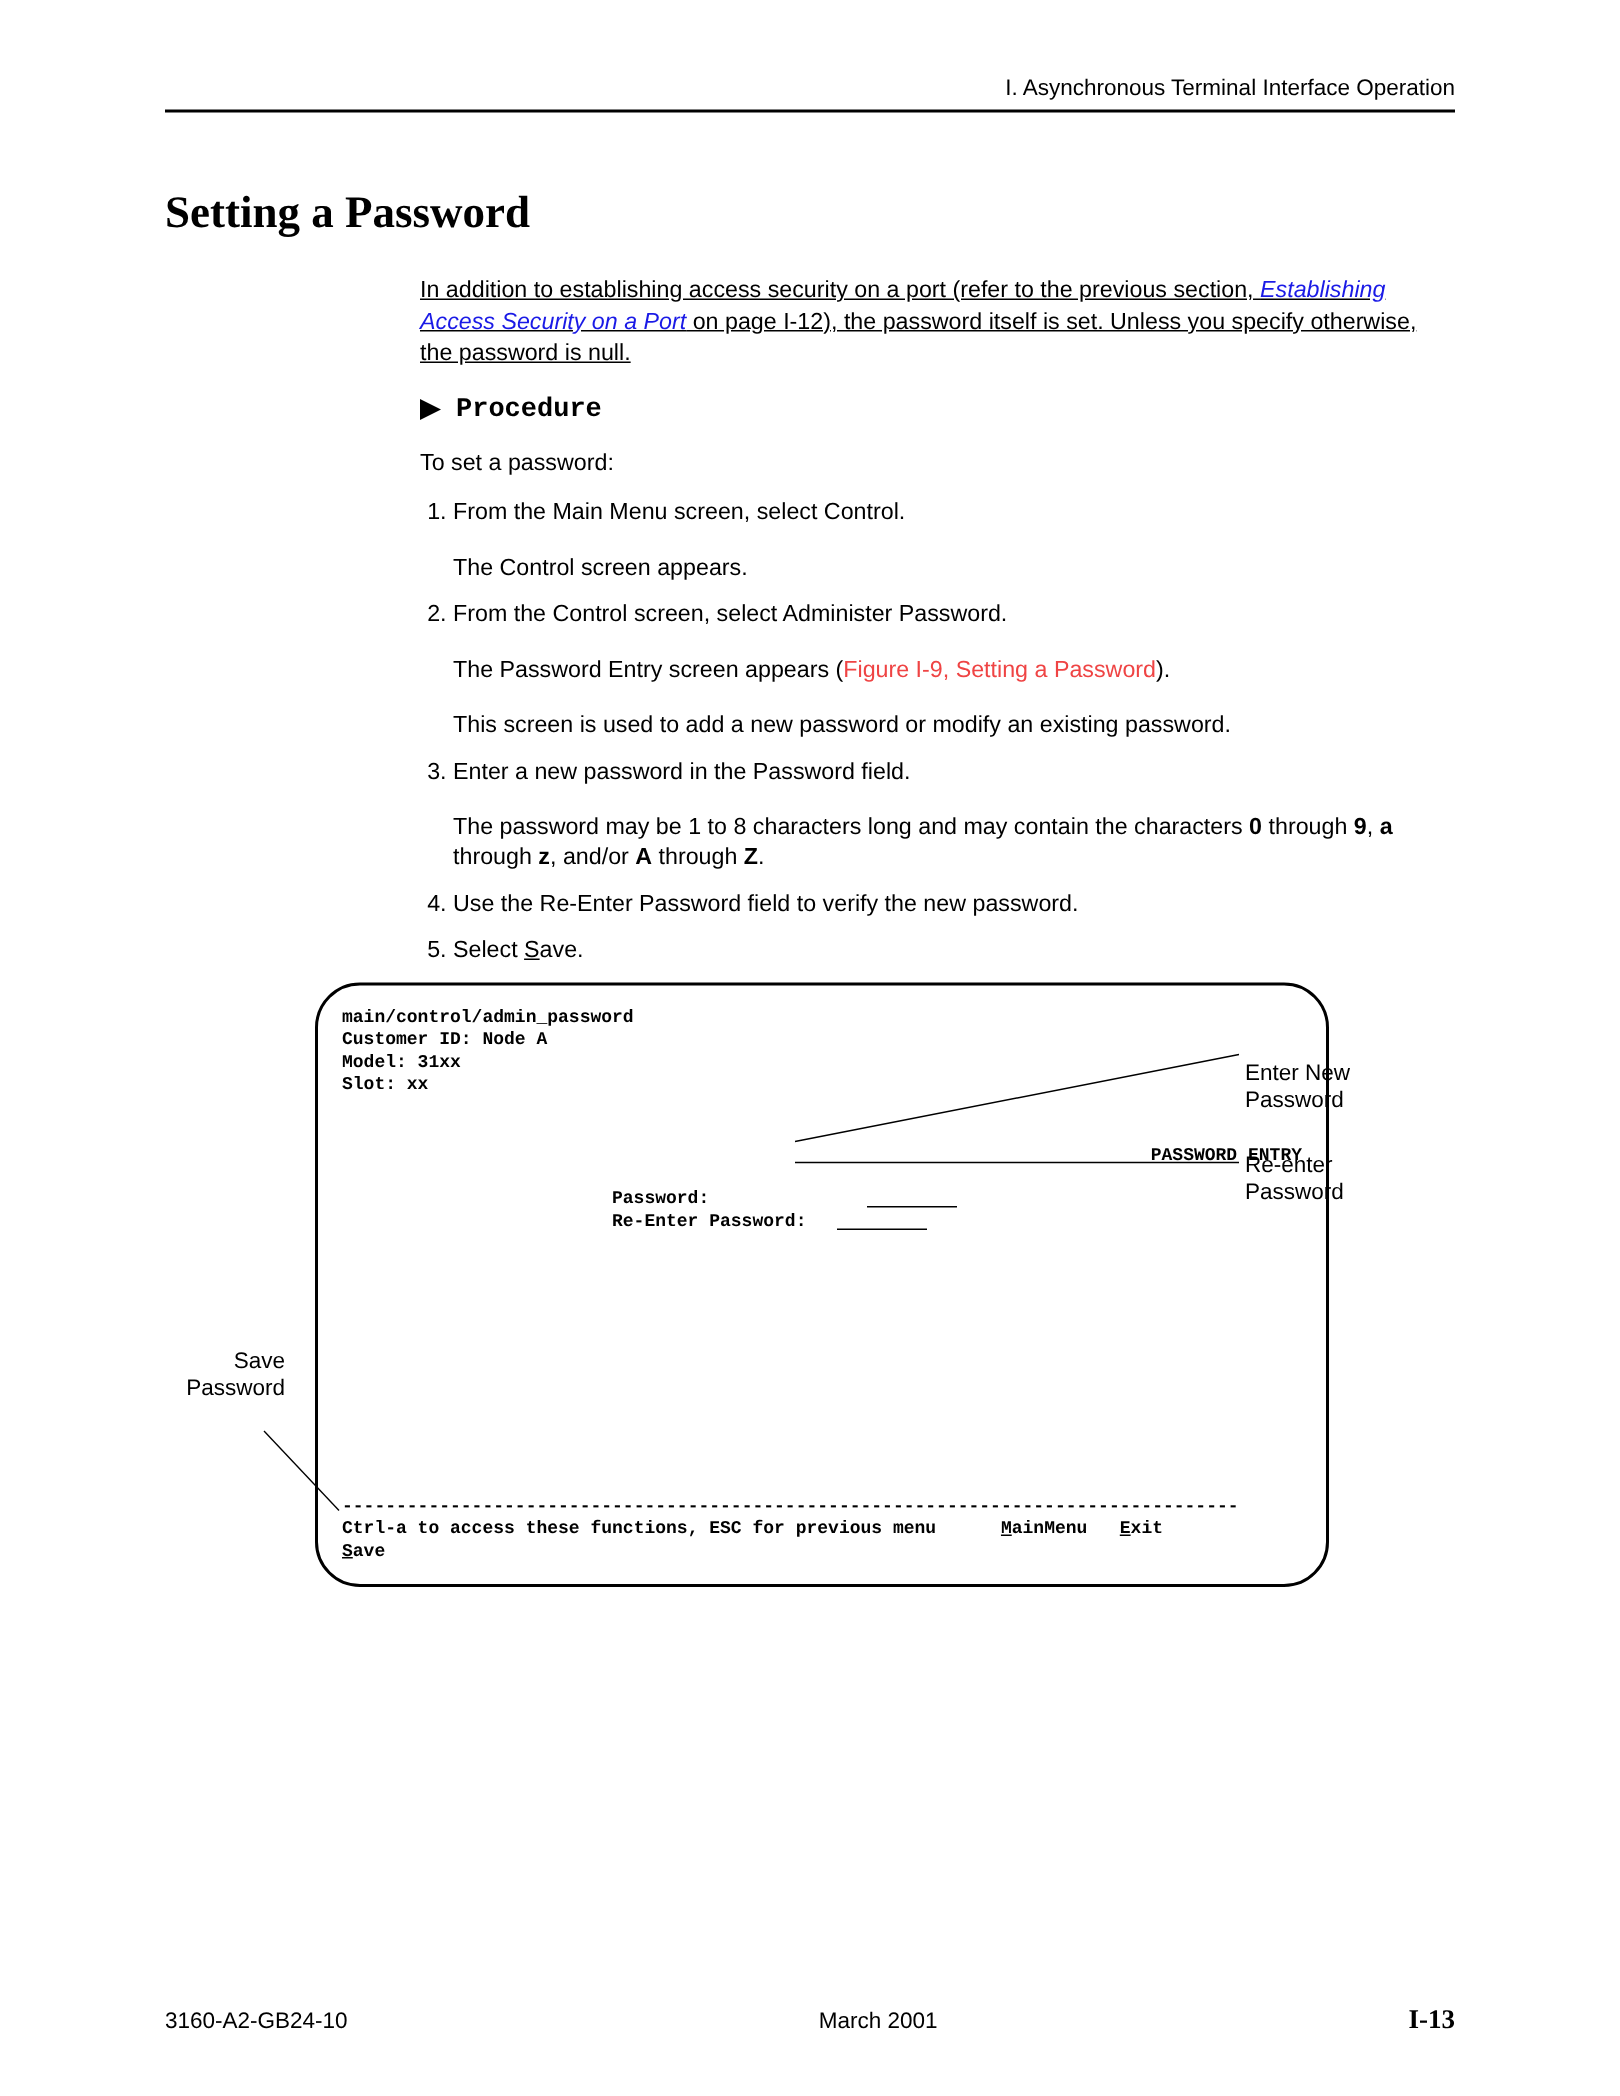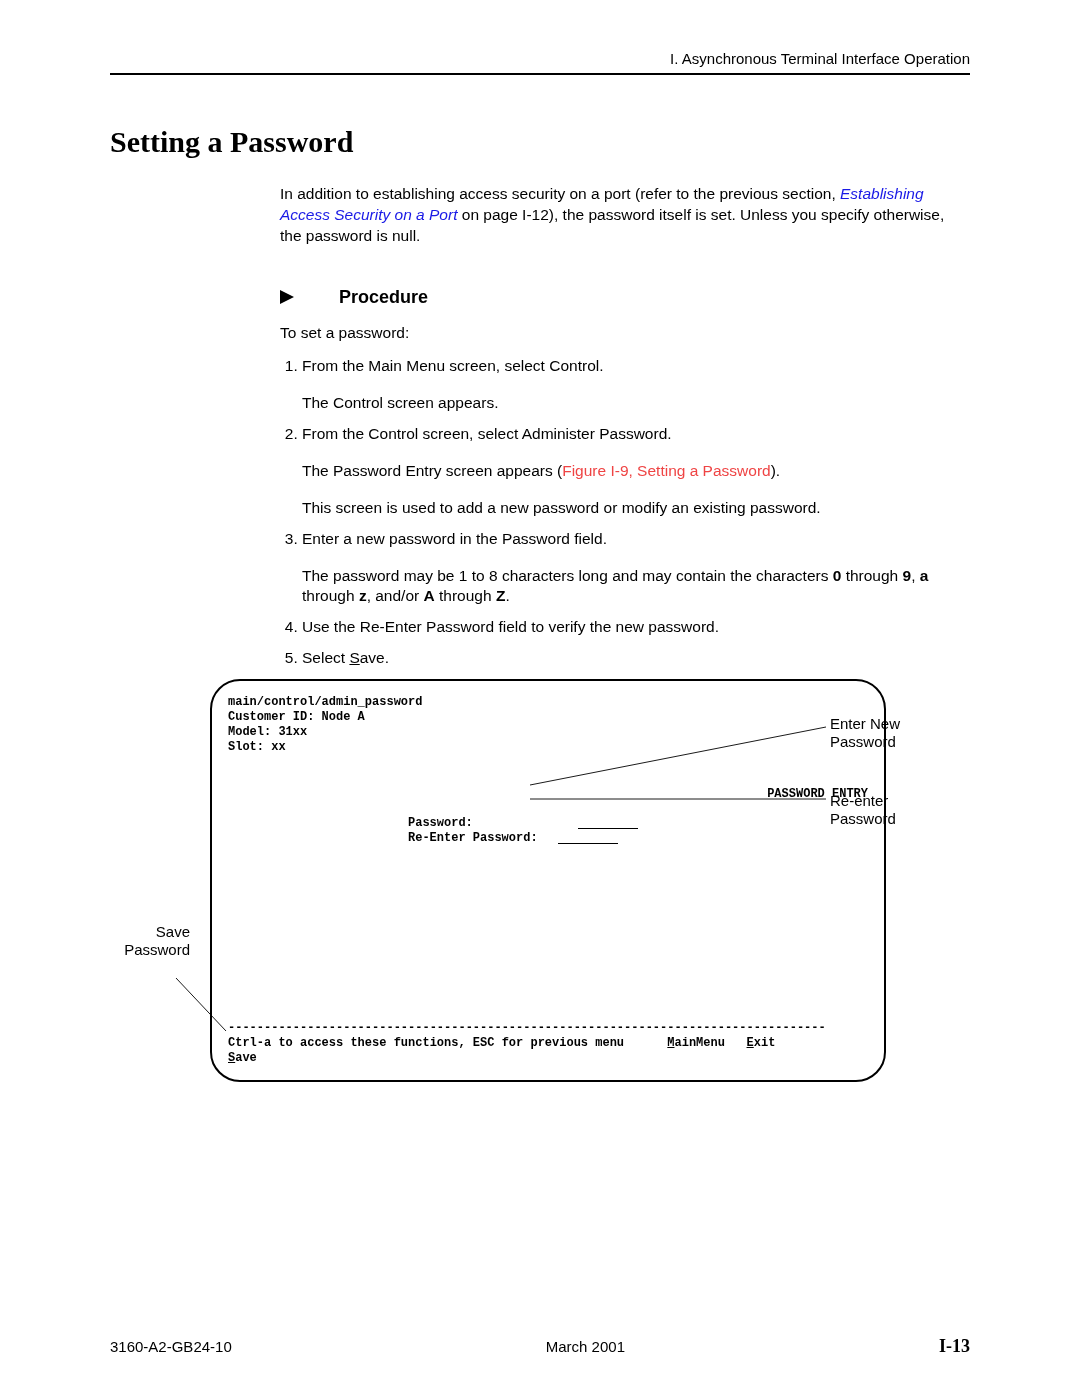--- a/index.html
+++ b/index.html
@@ -30,40 +30,40 @@
     font-weight: bold;
     margin-bottom: 25px;
   }
   .body-col {
     margin-left: 170px;
     margin-right: 0;
     font-size: 15.5px;
     line-height: 1.35;
   }
   .intro-para {
-    margin-bottom: 38px;
+    margin-bottom: 14px;
+    text-decoration: underline;
   }
   .link-text {
     color: #1a1ae6;
     font-style: italic;
   }
   .link-text-plain {
     color: #ef4444;
   }
   .proc-row {
     display: flex;
     align-items: center;
     gap: 8px;
     margin-bottom: 14px;
   }
   .proc-label {
-    font-family: Liberation Sans, sans-serif;
+    font-family: Liberation Mono, monospace;
     font-weight: bold;
     font-size: 18px;
-    margin-left: 35px;
   }
   .lead {
     margin-bottom: 12px;
   }
   ol.steps {
     list-style: decimal;
     padding-left: 22px;
   }
   ol.steps > li {
     margin-bottom: 10px;
@@ -238,21 +238,21 @@
         </div>
       </div>
       <div class="term-spacer"></div>
       <div class="term-dashes">-----------------------------------------------------------------------------------</div>
       <div class="term-footer-row">
         <span>Ctrl-a to access these functions, ESC for previous menu</span><span>      </span><span><span class="underline-letter">M</span><span>ainMenu</span></span><span>   </span><span><span class="underline-letter">E</span><span>xit</span></span>
       </div>
       <div><span class="underline-letter">S</span><span>ave</span></div>
     </div>
 
-    <div class="callout-right" style="top:36px;">Enter New Password</div>
+    <div class="callout-right" style="top:52px;">Enter New Password</div>
     <div class="callout-right" style="top:113px;">Re-enter Password</div>
     <div class="callout-left" style="top:244px;text-align:right;">Save Password</div>
 
     <svg class="figure-lines" width="760" height="400">
       <line x1="340" y1="106" x2="636" y2="48" stroke="#000" stroke-width="0.9"></line>
       <line x1="340" y1="120" x2="636" y2="120" stroke="#000" stroke-width="0.9"></line>
       <line x1="-14" y1="299" x2="36" y2="352" stroke="#000" stroke-width="0.9"></line>
     </svg>
 
   </div>

